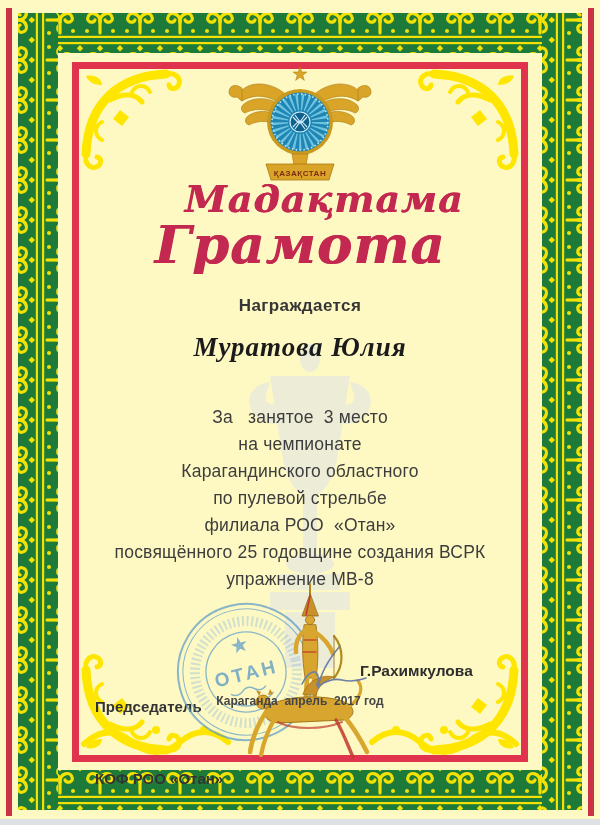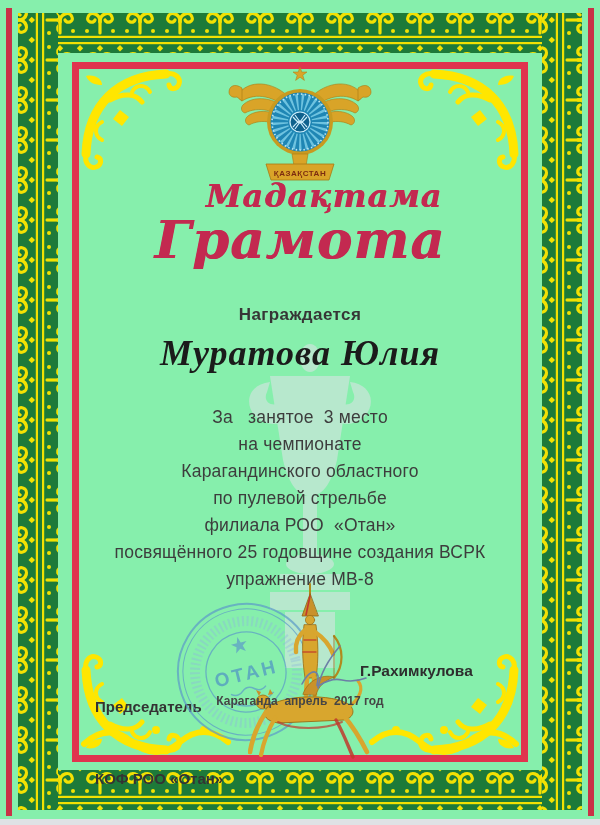--- a/index.html
+++ b/index.html
@@ -1,27 +1,27 @@
 <!DOCTYPE html>
 <html><head>
 <meta charset="utf-8">
 <style>
   html,body{margin:0;padding:0;background:#ffffff;}
-  .page{position:relative;width:600px;height:825px;background:#86efac;overflow:hidden;
+  .page{position:relative;width:600px;height:825px;background:#fef9c3;overflow:hidden;
         font-family:"Liberation Sans",sans-serif;}
   .layer{position:absolute;left:0;top:0;}
   .abs{position:absolute;}
   .centered{left:0;width:600px;text-align:center;}
   .title-block{top:183px;z-index:3;color:#c32950;
     font-family:"DejaVu Serif",serif;font-style:italic;font-weight:700;line-height:0.82;}
-  .title-line1{font-size:32px;letter-spacing:1px;text-shadow:0.6px 0 #c32950;padding-left:48px;}
+  .title-line1{font-size:38px;letter-spacing:1px;text-shadow:0.6px 0 #c32950;padding-left:48px;}
   .title-line2{font-size:53px;letter-spacing:1px;text-shadow:0.6px 0 #c32950;margin-top:9px;}
-  .awarded{top:305px;z-index:3;font-size:17px;font-weight:700;color:#363636;letter-spacing:0.4px;}
+  .awarded{top:296px;z-index:3;font-size:17px;font-weight:700;color:#363636;letter-spacing:0.4px;}
   .recipient{top:332px;z-index:3;font-family:"Liberation Serif",serif;font-style:italic;
-    font-weight:600;font-size:36px;color:#1b1b1b;letter-spacing:1px;}
+    font-weight:600;font-size:27px;color:#1b1b1b;letter-spacing:1px;}
   .award-text{top:404px;z-index:3;}
   .award-line{height:27px;line-height:27px;font-size:17.5px;font-weight:400;color:#3d3d3d;
     white-space:pre;letter-spacing:0.2px;}
   .sig-title{left:95px;top:647px;z-index:3;font-size:15px;font-weight:700;color:#333;line-height:24px;white-space:pre;}
   .sig-name{left:360px;top:662px;z-index:3;font-size:15.5px;font-weight:700;color:#2e2e2e;text-align:right;}
   .place-date{left:0;width:600px;text-align:center;top:694px;z-index:6;font-size:12px;
     font-weight:600;color:#454545;white-space:pre;}
   .wm{z-index:2;opacity:0.55;}
   .stamp{z-index:4;}
   .statue{z-index:5;}

